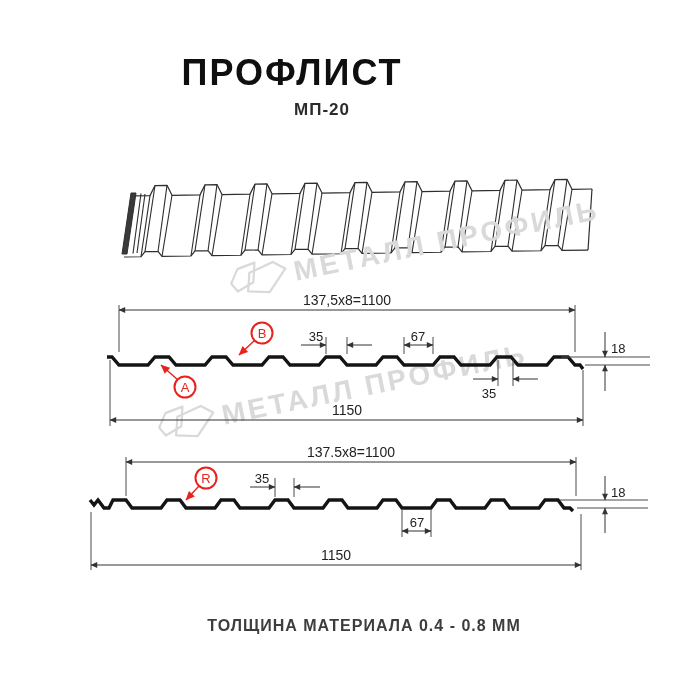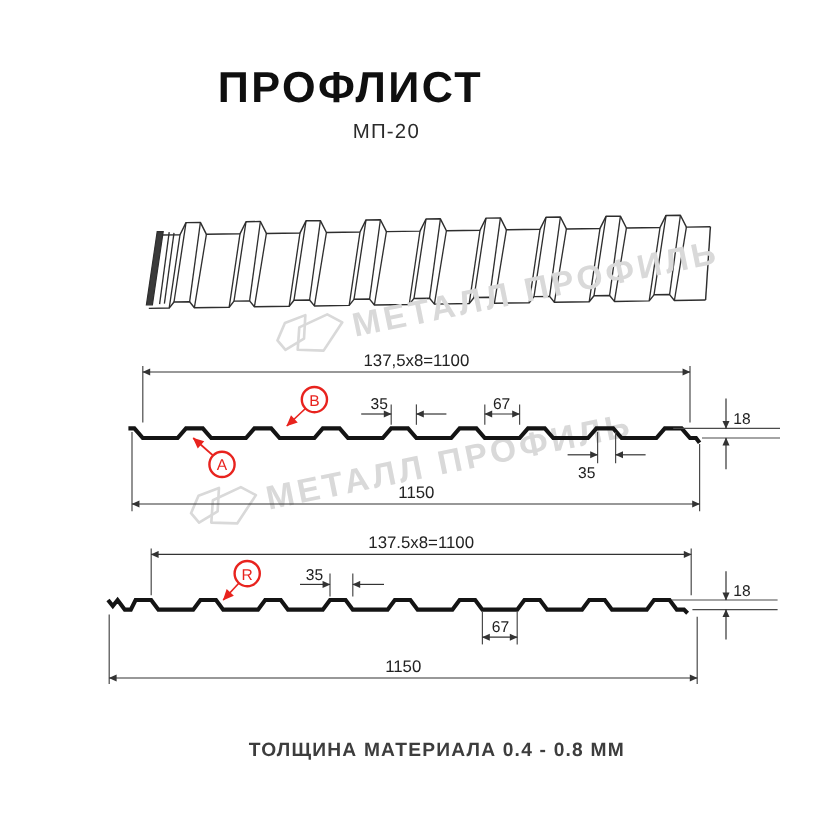--- a/index.html
+++ b/index.html
@@ -1,21 +1,21 @@
 <!DOCTYPE html>
 <html><head>
 <meta charset="utf-8">
 <style>
   html,body{margin:0;padding:0;background:#ffffff;}
   .page{position:relative;width:700px;height:700px;background:#fff;overflow:hidden;
         font-family:"Liberation Sans","DejaVu Sans",sans-serif;}
   .title{position:absolute;top:52px;left:0;width:584px;text-align:center;
          font-size:36px;font-weight:bold;letter-spacing:2px;color:#0f0f0f;}
   .subtitle{position:absolute;top:100px;left:0;width:644px;text-align:center;
-            font-size:17px;font-weight:normal;letter-spacing:1px;color:#2b2b2b;}
+            font-size:17px;font-weight:bold;letter-spacing:1px;color:#2b2b2b;}
   .footnote{position:absolute;top:617px;left:14px;width:700px;text-align:center;
             font-size:16px;font-weight:bold;letter-spacing:1px;color:#3d3d3d;}
   svg{position:absolute;top:0;left:0;}
   .dimtxt{font-family:"Liberation Sans","DejaVu Sans",sans-serif;font-size:13px;fill:#222;}
   .dimtxt2{font-family:"Liberation Sans","DejaVu Sans",sans-serif;font-size:14px;fill:#222;}
   .lbltxt{font-family:"Liberation Sans","DejaVu Sans",sans-serif;font-size:13px;fill:#e8231e;}
   .wmtxt{font-family:"Liberation Sans","DejaVu Sans",sans-serif;font-size:28px;font-weight:bold;
          letter-spacing:3px;fill:#d9d9d9;}
 </style>
 </head>

